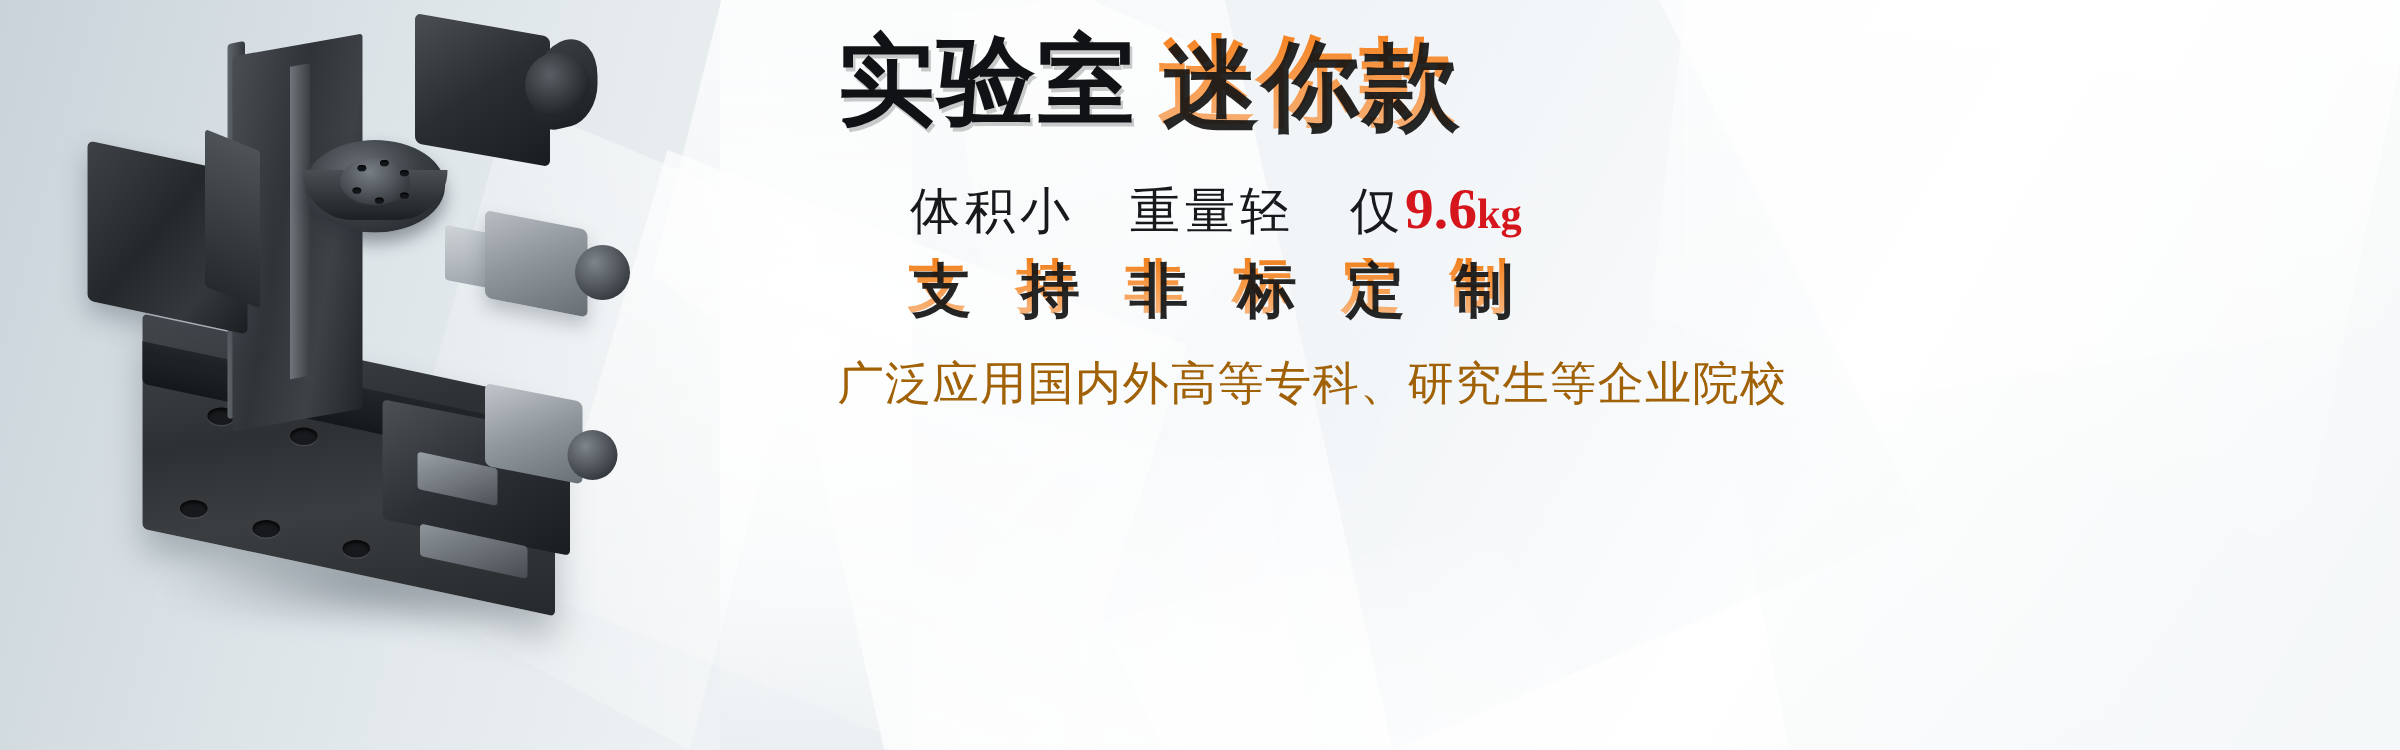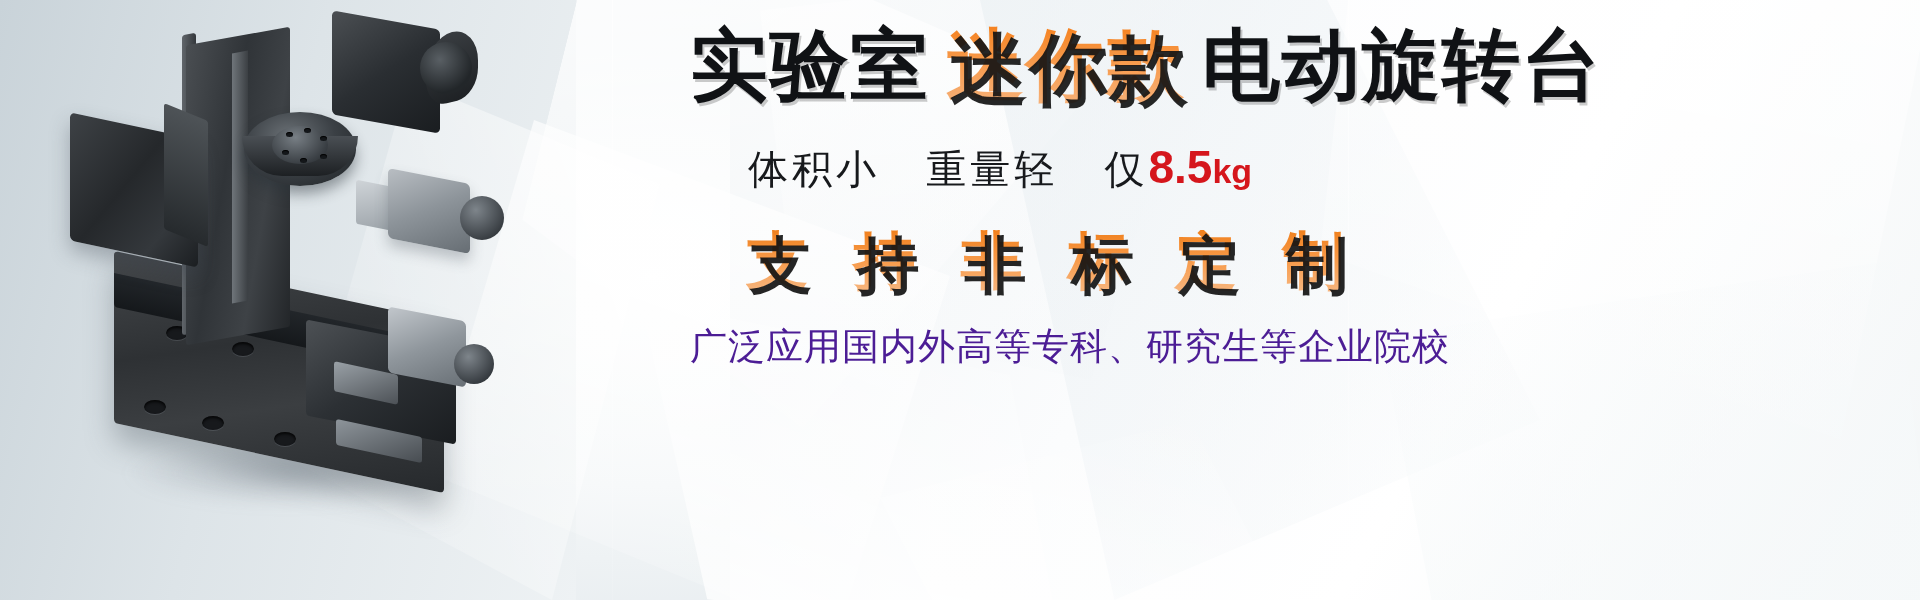--- a/index.html
+++ b/index.html
@@ -73,21 +73,21 @@
   
   .low-stage{left:270px;top:326px;width:150px;height:96px;background:linear-gradient(140deg,#4d5155 0%,#2c3034 48%,#1a1d20 100%);transform:skewY(11deg);border-radius:4px;}
   .low-servo{left:352px;top:306px;width:78px;height:66px;background:linear-gradient(150deg,#c2c7cc 0%,#8f969c 50%,#686f75 100%);transform:skewY(11deg);border-radius:5px;}
   .low-cap{left:418px;top:336px;width:40px;height:40px;border-radius:50%;background:radial-gradient(circle at 36% 32%,#7e858b,#383d42 72%,#202427 100%);}
   .connector{left:298px;top:360px;width:64px;height:30px;background:linear-gradient(150deg,#9aa1a7,#4c5156);transform:skewY(12deg);border-radius:3px;}
   .connector2{left:300px;top:420px;width:86px;height:26px;background:linear-gradient(150deg,#8e959b,#474c51);transform:skewY(12deg);border-radius:3px;}
   .shadow-blob{left:86px;top:430px;width:330px;height:70px;border-radius:50%;background:radial-gradient(ellipse at 50% 50%,rgba(90,100,112,.30),rgba(140,150,160,0) 70%);filter:blur(7px);}
 
   
   #copy{
-    position:absolute;left:690px;top:26px;width:1200px;height:545px;
+    position:absolute;left:670px;top:26px;width:1200px;height:545px;font-family:Liberation Serif, serif;
   }
   .line{white-space:nowrap;}
 
   .headline{
     font-size:78px;line-height:1;font-weight:700;color:#111316;
     letter-spacing:2px;margin:0 0 6px 0;
     display:flex;align-items:baseline;
   }
   .hl-black{color:#101215;text-shadow:2px 3px 0 rgba(0,0,0,.20);}
   .hl-orange{
@@ -108,31 +108,31 @@
     color:#d5161c;font-weight:700;font-size:46px;letter-spacing:0;
   }
   .kg-unit{color:#d5161c;font-weight:700;font-size:34px;letter-spacing:0;}
 
   .sub2{
     font-size:40px;line-height:1;color:#17191c;font-weight:400;
     margin:44px 0 0 58px;letter-spacing:4px;
   }
 
   .bigorange{
-    margin:40px 0 0 56px;
-    font-size:62px;line-height:1;font-weight:700;
+    margin:16px 0 0 56px;
+    font-size:47px;line-height:1;font-weight:700;
     letter-spacing:14px;
     background:linear-gradient(180deg,#f0801d 0%,#f79a49 48%,#f7b67f 100%);
     -webkit-background-clip:text;background-clip:text;color:transparent;
     text-shadow:4px 5px 0 rgba(18,18,18,.92);
   }
 
   .tagline{
     margin:36px 0 12px 0;
-    font-size:37px;line-height:1;color:#4c1d95;letter-spacing:1px;font-weight:400;
+    font-size:37px;line-height:1;color:#a16207;letter-spacing:1px;font-weight:400;
   }
 </style>
 </head>
 <body>
 
 <div id="banner">
 
   <div class="bg-base"></div>
   <div class="bg-right-wash"></div>
   <div class="bg-left-dark"></div>
@@ -191,29 +191,28 @@
     <div class="pp low-cap"></div>
     <div class="pp connector"></div>
     <div class="pp connector2"></div>
   </div>
 
   <div id="copy">
 
     <div class="headline line">
       <span class="hl-black">实验室</span>
       <span class="hl-orange">迷你款</span>
-      <span class="hl-black">电动旋转台</span>
     </div>
 
     <div class="sub line">
       <span>体积小</span>
       <span class="sp"></span>
       <span>重量轻</span>
       <span class="sp"></span>
-      <span>仅</span><span class="kg-num">8.5</span><span class="kg-unit">kg</span>
+      <span>仅</span><span class="kg-num">9.6</span><span class="kg-unit">kg</span>
     </div>
 
 
     <div class="bigorange line">支 持 非 标 定 制</div>
 
     <div class="tagline line">广泛应用国内外高等专科、研究生等企业院校</div>
 
   </div>
 </div>
 

